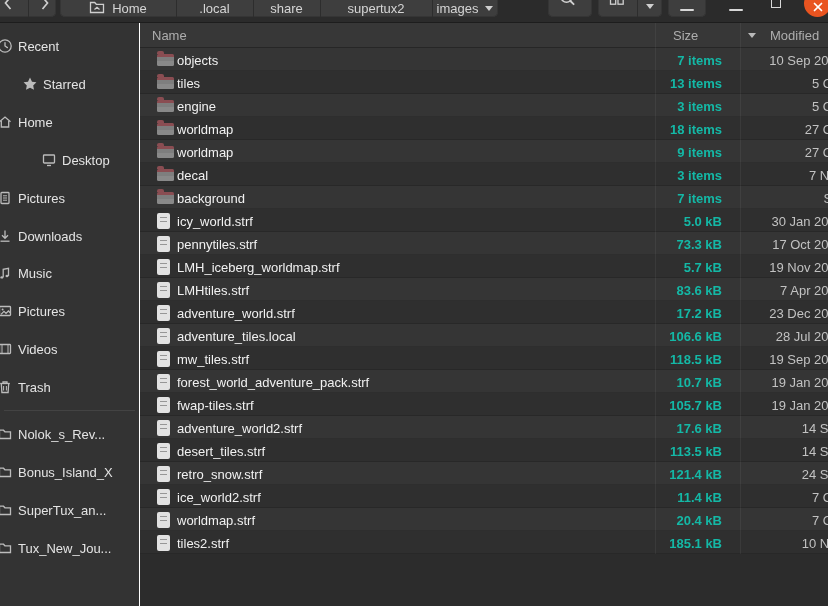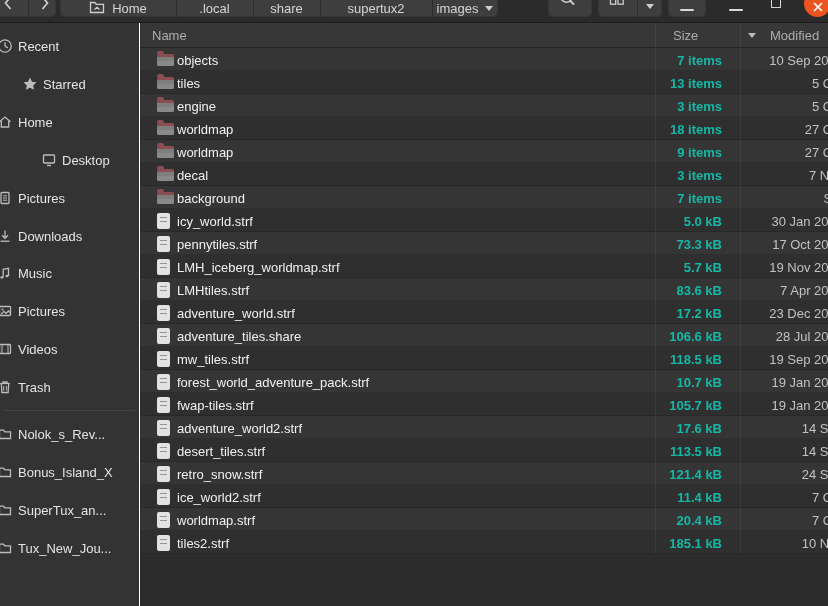--- a/index.html
+++ b/index.html
@@ -387,21 +387,21 @@
           <span class="fdate">7 Apr 2016</span>
         </div>
         <div class="frow odd" style="top: 253px;">
           <span class="ficon icon-file"></span>
           <span class="fname">adventure_world.strf</span>
           <span class="fsize">17.2 kB</span>
           <span class="fdate">23 Dec 2016</span>
         </div>
         <div class="frow even" style="top: 276px;">
           <span class="ficon icon-file"></span>
-          <span class="fname">adventure_tiles.share</span>
+          <span class="fname">adventure_tiles.local</span>
           <span class="fsize">106.6 kB</span>
           <span class="fdate">28 Jul 2017</span>
         </div>
         <div class="frow odd" style="top: 299px;">
           <span class="ficon icon-file"></span>
           <span class="fname">mw_tiles.strf</span>
           <span class="fsize">118.5 kB</span>
           <span class="fdate">19 Sep 2017</span>
         </div>
         <div class="frow even" style="top: 322px;">

